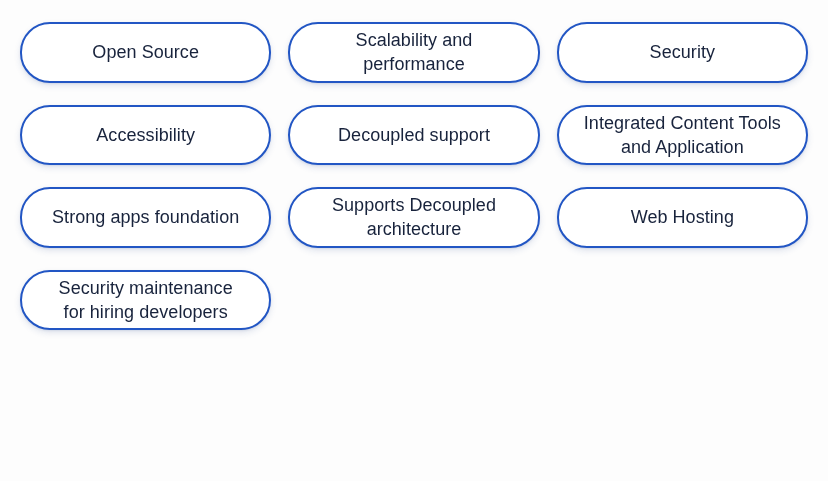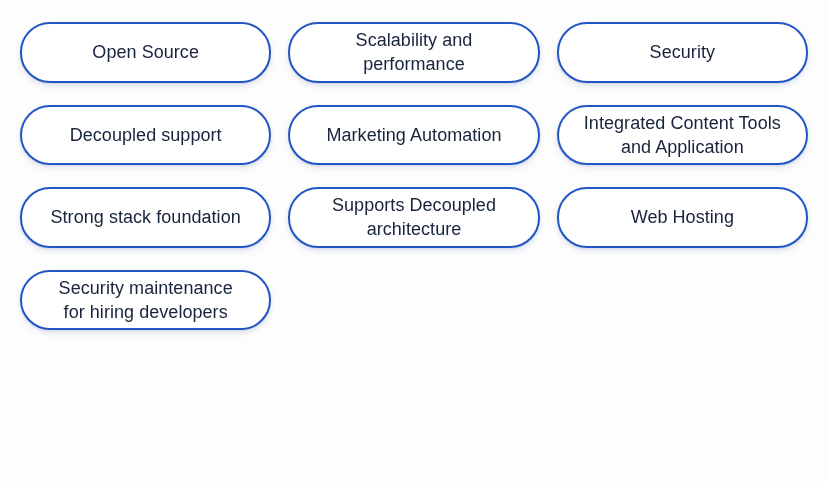--- a/index.html
+++ b/index.html
@@ -60,31 +60,31 @@
     <div class="pill">
       <span class="pill-label">Open Source</span>
     </div>
     <div class="pill">
       <span class="pill-label">Scalability and performance</span>
     </div>
     <div class="pill">
       <span class="pill-label">Security</span>
     </div>
     <div class="pill">
-      <span class="pill-label">Decoupled support</span>
+      <span class="pill-label">Accessibility</span>
     </div>
     <div class="pill">
-      <span class="pill-label">Marketing Automation</span>
+      <span class="pill-label">Decoupled support</span>
     </div>
     <div class="pill">
       <span class="pill-label">Integrated Content Tools
 and Application</span>
     </div>
     <div class="pill">
-      <span class="pill-label">Strong stack foundation</span>
+      <span class="pill-label">Strong apps foundation</span>
     </div>
     <div class="pill">
       <span class="pill-label">Supports Decoupled
 architecture</span>
     </div>
     <div class="pill">
       <span class="pill-label">Web Hosting</span>
     </div>
     <div class="pill">
       <span class="pill-label">Security maintenance

